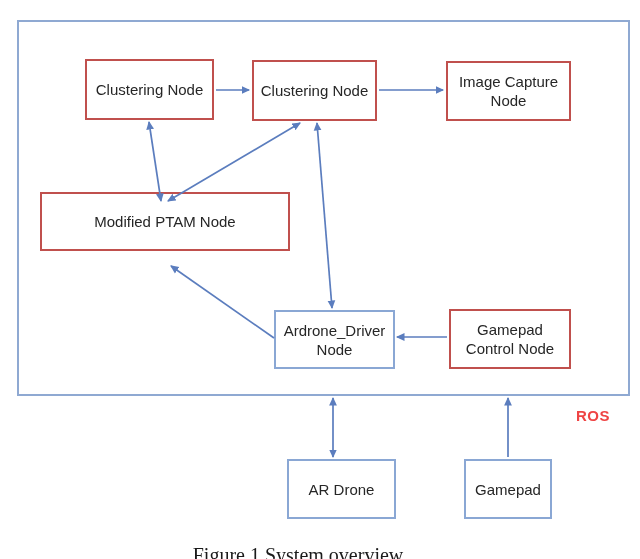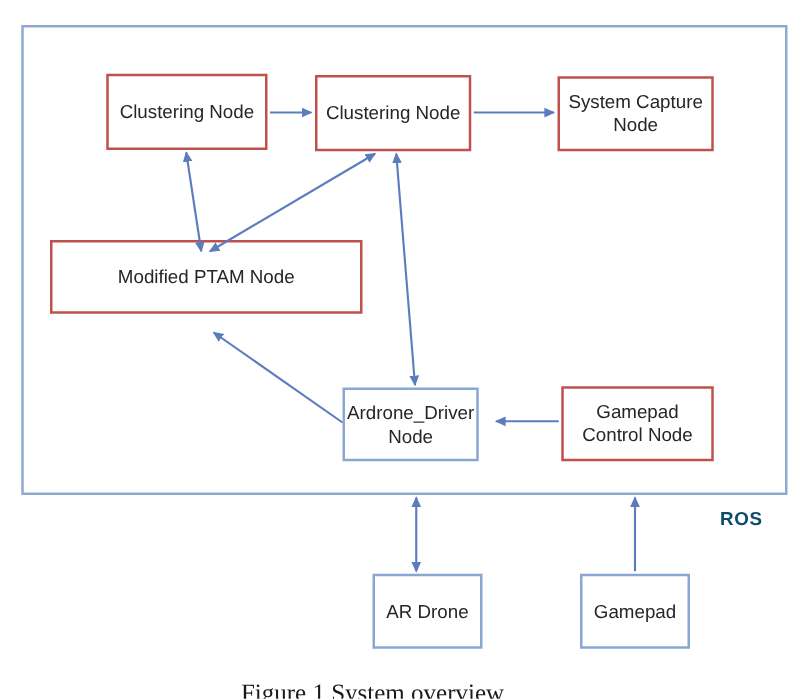--- a/index.html
+++ b/index.html
@@ -85,26 +85,26 @@
       <line x1="216" y1="90" x2="249" y2="90" stroke="#5b7dbe" stroke-width="1.7" marker-end="url(#ah)"></line>
       <line x1="379" y1="90" x2="443" y2="90" stroke="#5b7dbe" stroke-width="1.7" marker-end="url(#ah)"></line>
       <line x1="149" y1="122" x2="161" y2="201" stroke="#5b7dbe" stroke-width="1.7" marker-end="url(#ah)" marker-start="url(#ah)"></line>
       <line x1="168" y1="201" x2="300" y2="123" stroke="#5b7dbe" stroke-width="1.7" marker-end="url(#ah)" marker-start="url(#ah)"></line>
       <line x1="317" y1="123" x2="332" y2="308" stroke="#5b7dbe" stroke-width="1.7" marker-end="url(#ah)" marker-start="url(#ah)"></line>
       <line x1="274" y1="338" x2="171" y2="266" stroke="#5b7dbe" stroke-width="1.7" marker-end="url(#ah)"></line>
       <line x1="447" y1="337" x2="397" y2="337" stroke="#5b7dbe" stroke-width="1.7" marker-end="url(#ah)"></line>
       <line x1="333" y1="398" x2="333" y2="457" stroke="#5b7dbe" stroke-width="1.7" marker-end="url(#ah)" marker-start="url(#ah)"></line>
       <line x1="508" y1="457" x2="508" y2="398" stroke="#5b7dbe" stroke-width="1.7" marker-end="url(#ah)"></line>
     </svg>
-  <div class="ros-label" style="color: #0c4a6e;">ROS</div>
+  <div class="ros-label" style="color: #ef4444;">ROS</div>
   <div class="caption">Figure 1 System overview</div>
 <div class="node red" style="left: 85px; top: 59px; width: 129px; height: 61px;">Clustering Node</div>
     <div class="node red" style="left: 252px; top: 60px; width: 125px; height: 61px;">Clustering Node</div>
-    <div class="node red" style="left: 446px; top: 61px; width: 125px; height: 60px;">System Capture
+    <div class="node red" style="left: 446px; top: 61px; width: 125px; height: 60px;">Image Capture
 Node</div>
     <div class="node red" style="left: 40px; top: 192px; width: 250px; height: 59px;">Modified PTAM Node</div>
-    <div class="node blue" style="left: 274px; top: 310px; width: 109px; height: 59px; text-align: center;">Ardrone_Driver
+    <div class="node blue" style="left: 274px; top: 310px; width: 121px; height: 59px; text-align: center;">Ardrone_Driver
 Node</div>
     <div class="node red" style="left: 449px; top: 309px; width: 122px; height: 60px;">Gamepad
 Control Node</div>
-    <div class="node blue" style="left: 298px; top: 459px; width: 88px; height: 60px;">AR Drone</div>
+    <div class="node blue" style="left: 287px; top: 459px; width: 109px; height: 60px;">AR Drone</div>
     <div class="node blue" style="left: 464px; top: 459px; width: 88px; height: 60px;">Gamepad</div>
   </div>
 
 </body></html>

